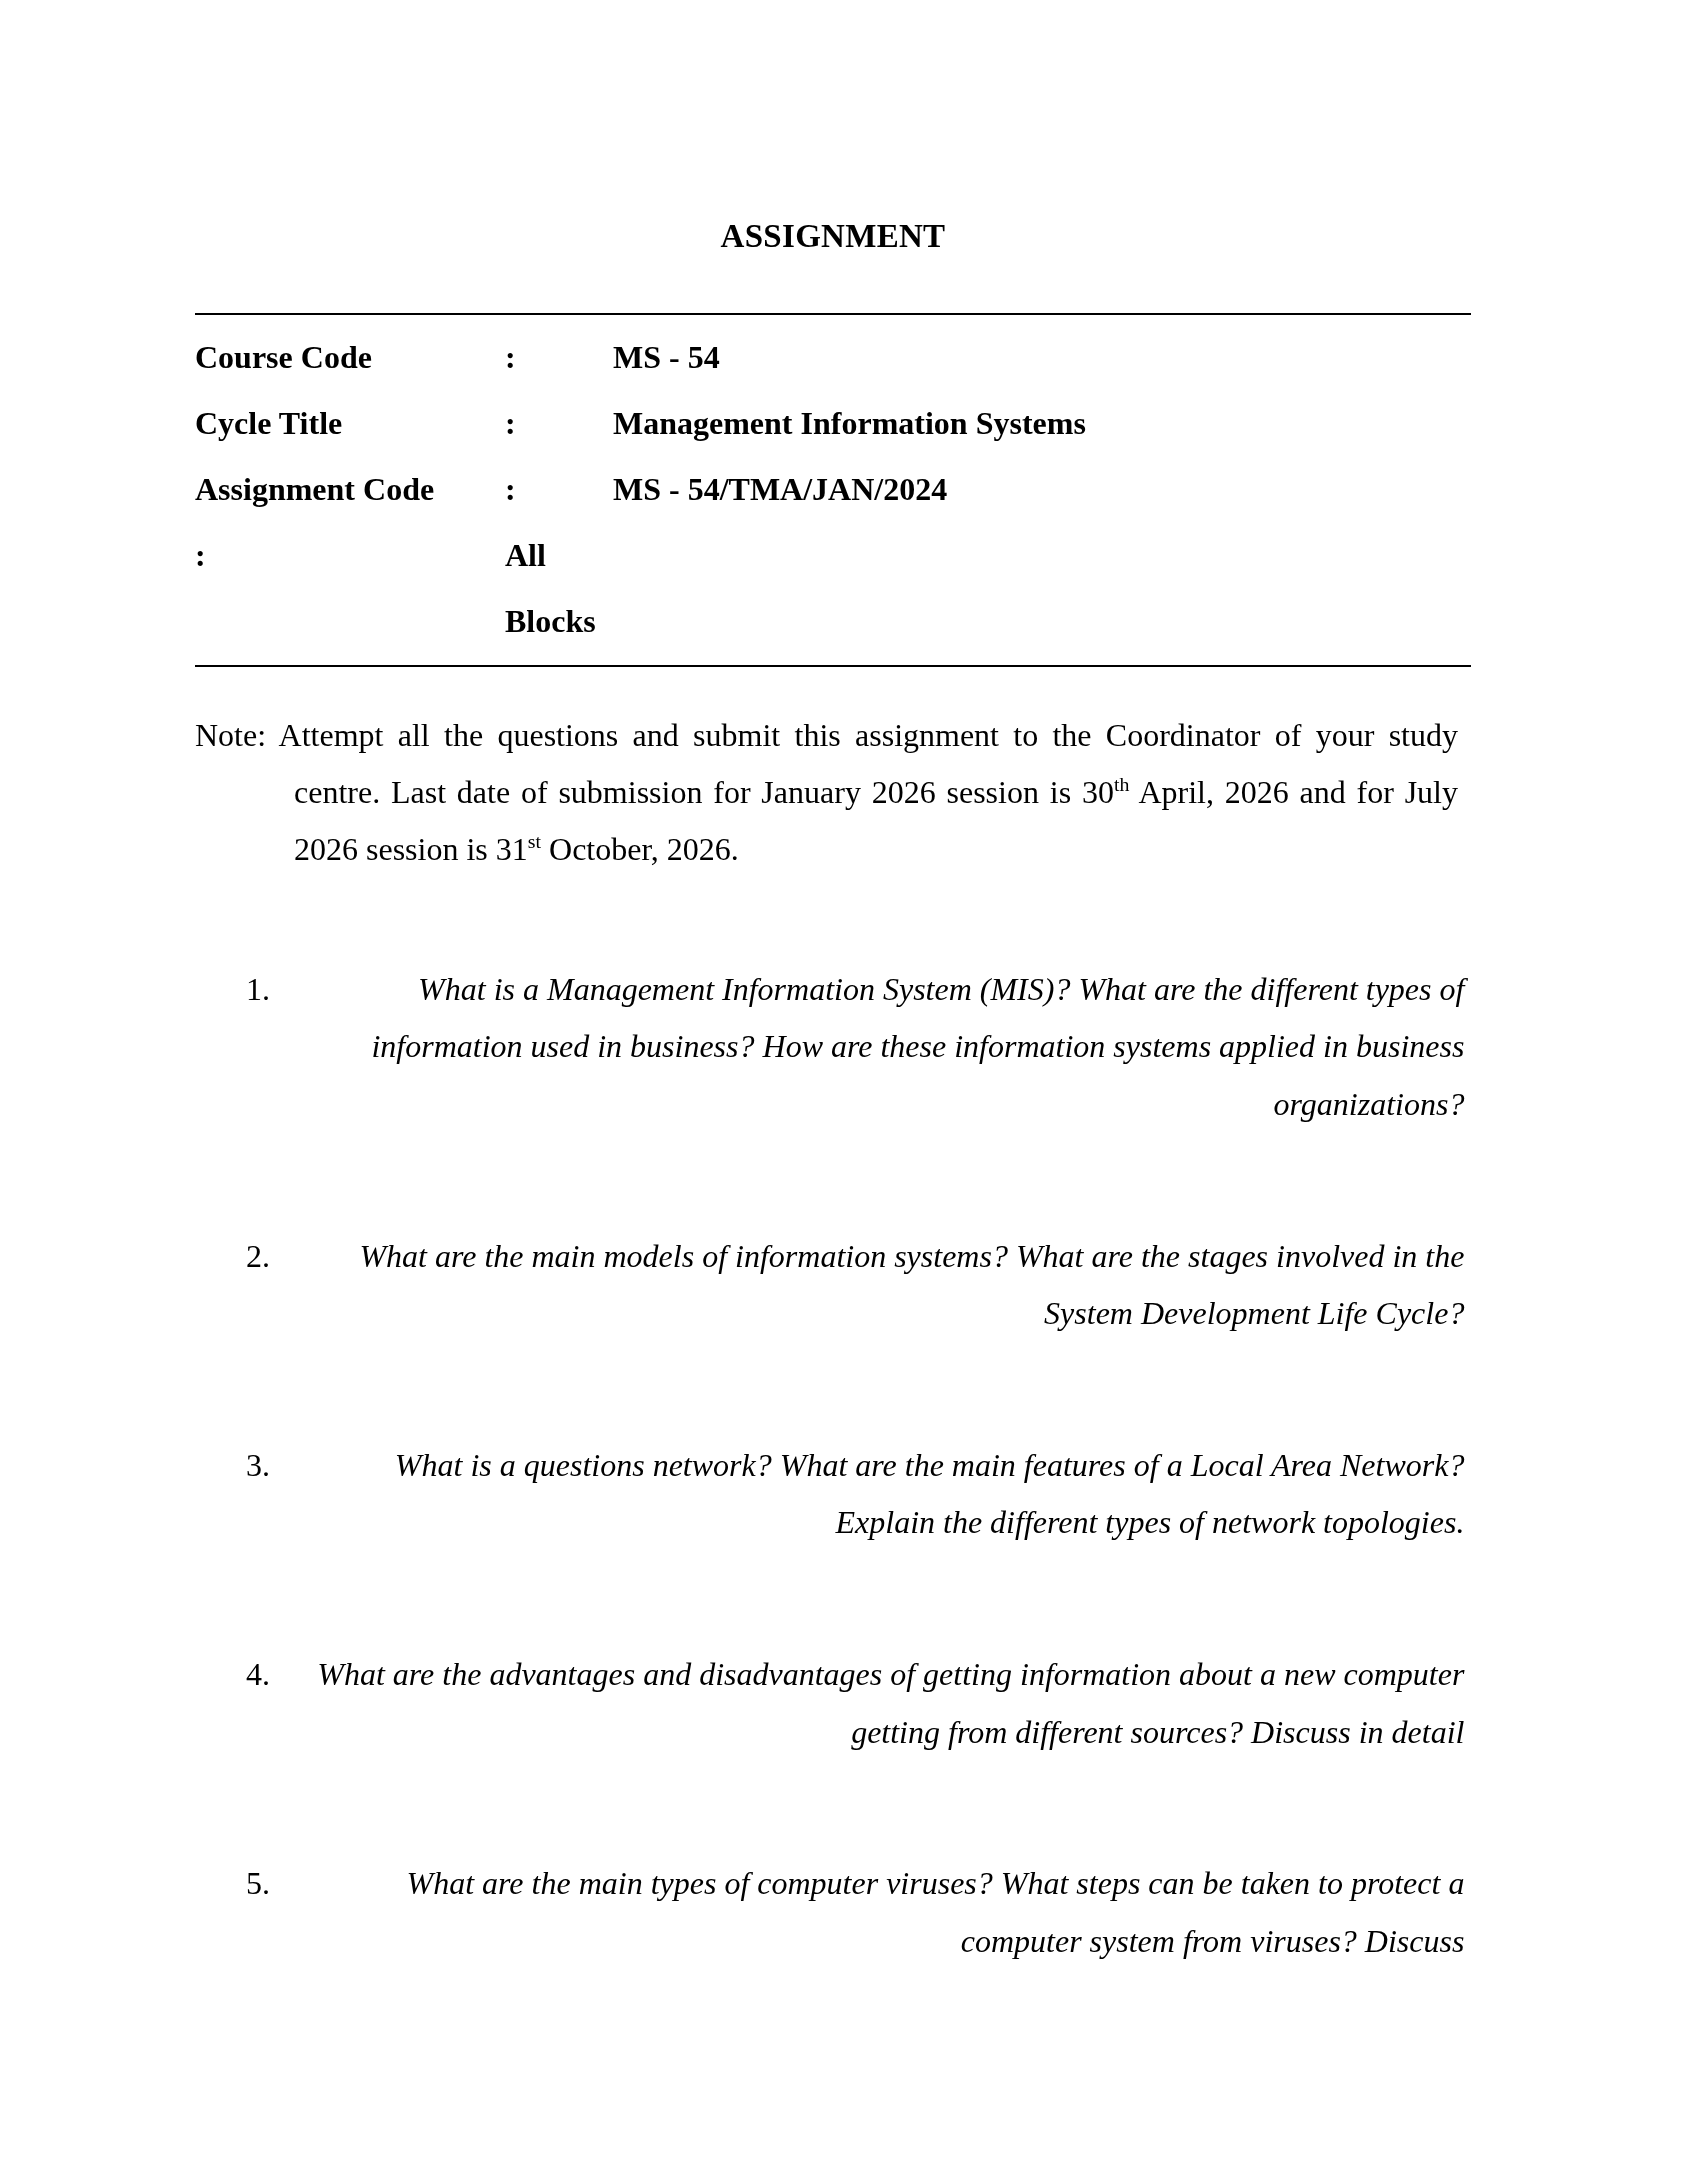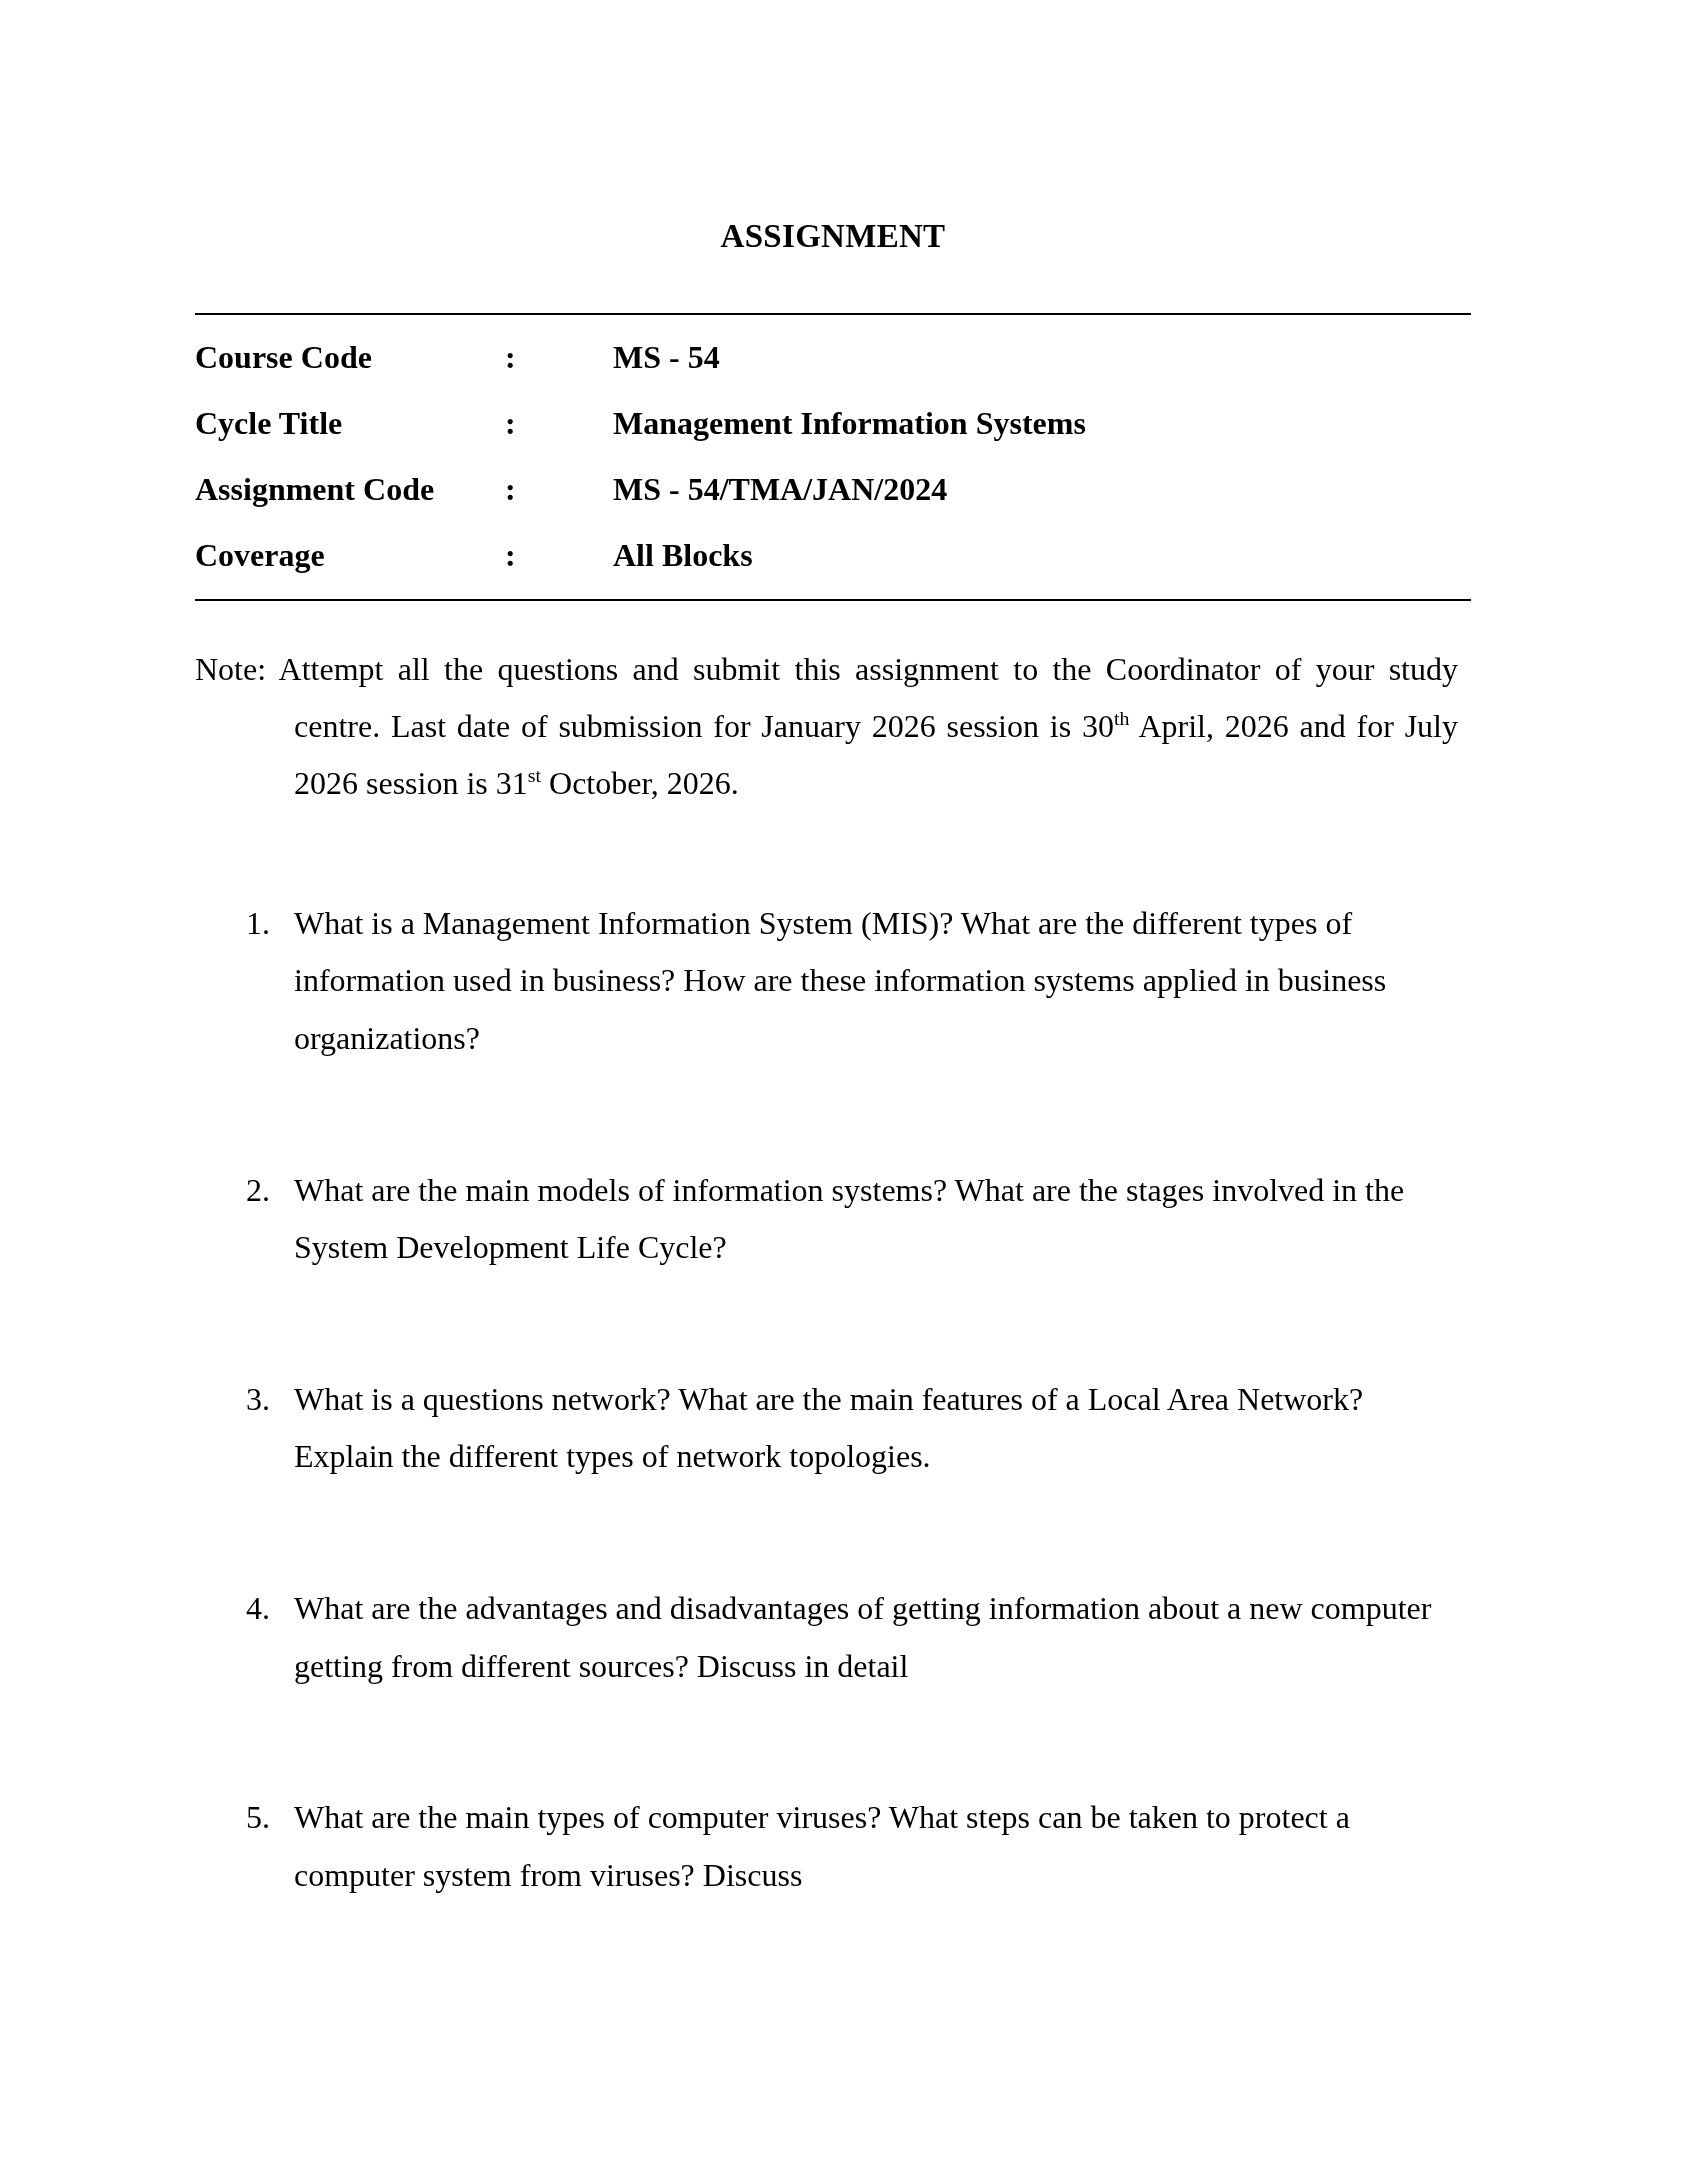--- a/index.html
+++ b/index.html
@@ -63,22 +63,23 @@
     font-size: 32px;
     line-height: 1.8;
   }
   .question + .question {
     margin-top: 94px;
   }
   .question-number {
     text-align: left;
   }
   .question-text {
-    text-align: left;
+    text-align: right;
     padding-right: 6.6px;
+    font-style: italic;
   }
 </style>
 </head>
 <body>
 
 <div class="page">
 
   <h1 class="doc-title">ASSIGNMENT</h1>
 
   <div class="info-table">
@@ -91,21 +92,20 @@
       <span>Cycle Title</span>
       <span>:</span>
       <span>Management Information Systems</span>
     </div>
     <div class="info-row">
       <span>Assignment Code</span>
       <span>:</span>
       <span>MS - 54/TMA/JAN/2024</span>
     </div>
     <div class="info-row">
-      <span>Coverage</span>
       <span>:</span>
       <span>All Blocks</span>
     </div>
   </div>
 
   <p class="note"><span>Note:</span><span> Attempt all the questions and submit this assignment to the Coordinator of your study centre. Last date of submission for January 2026 session is 30</span><sup>th</sup><span> April, 2026 and for July 2026 session is 31</span><sup>st</sup><span> October, 2026.</span></p>
 
   <div class="questions">
 
     <div class="question">

